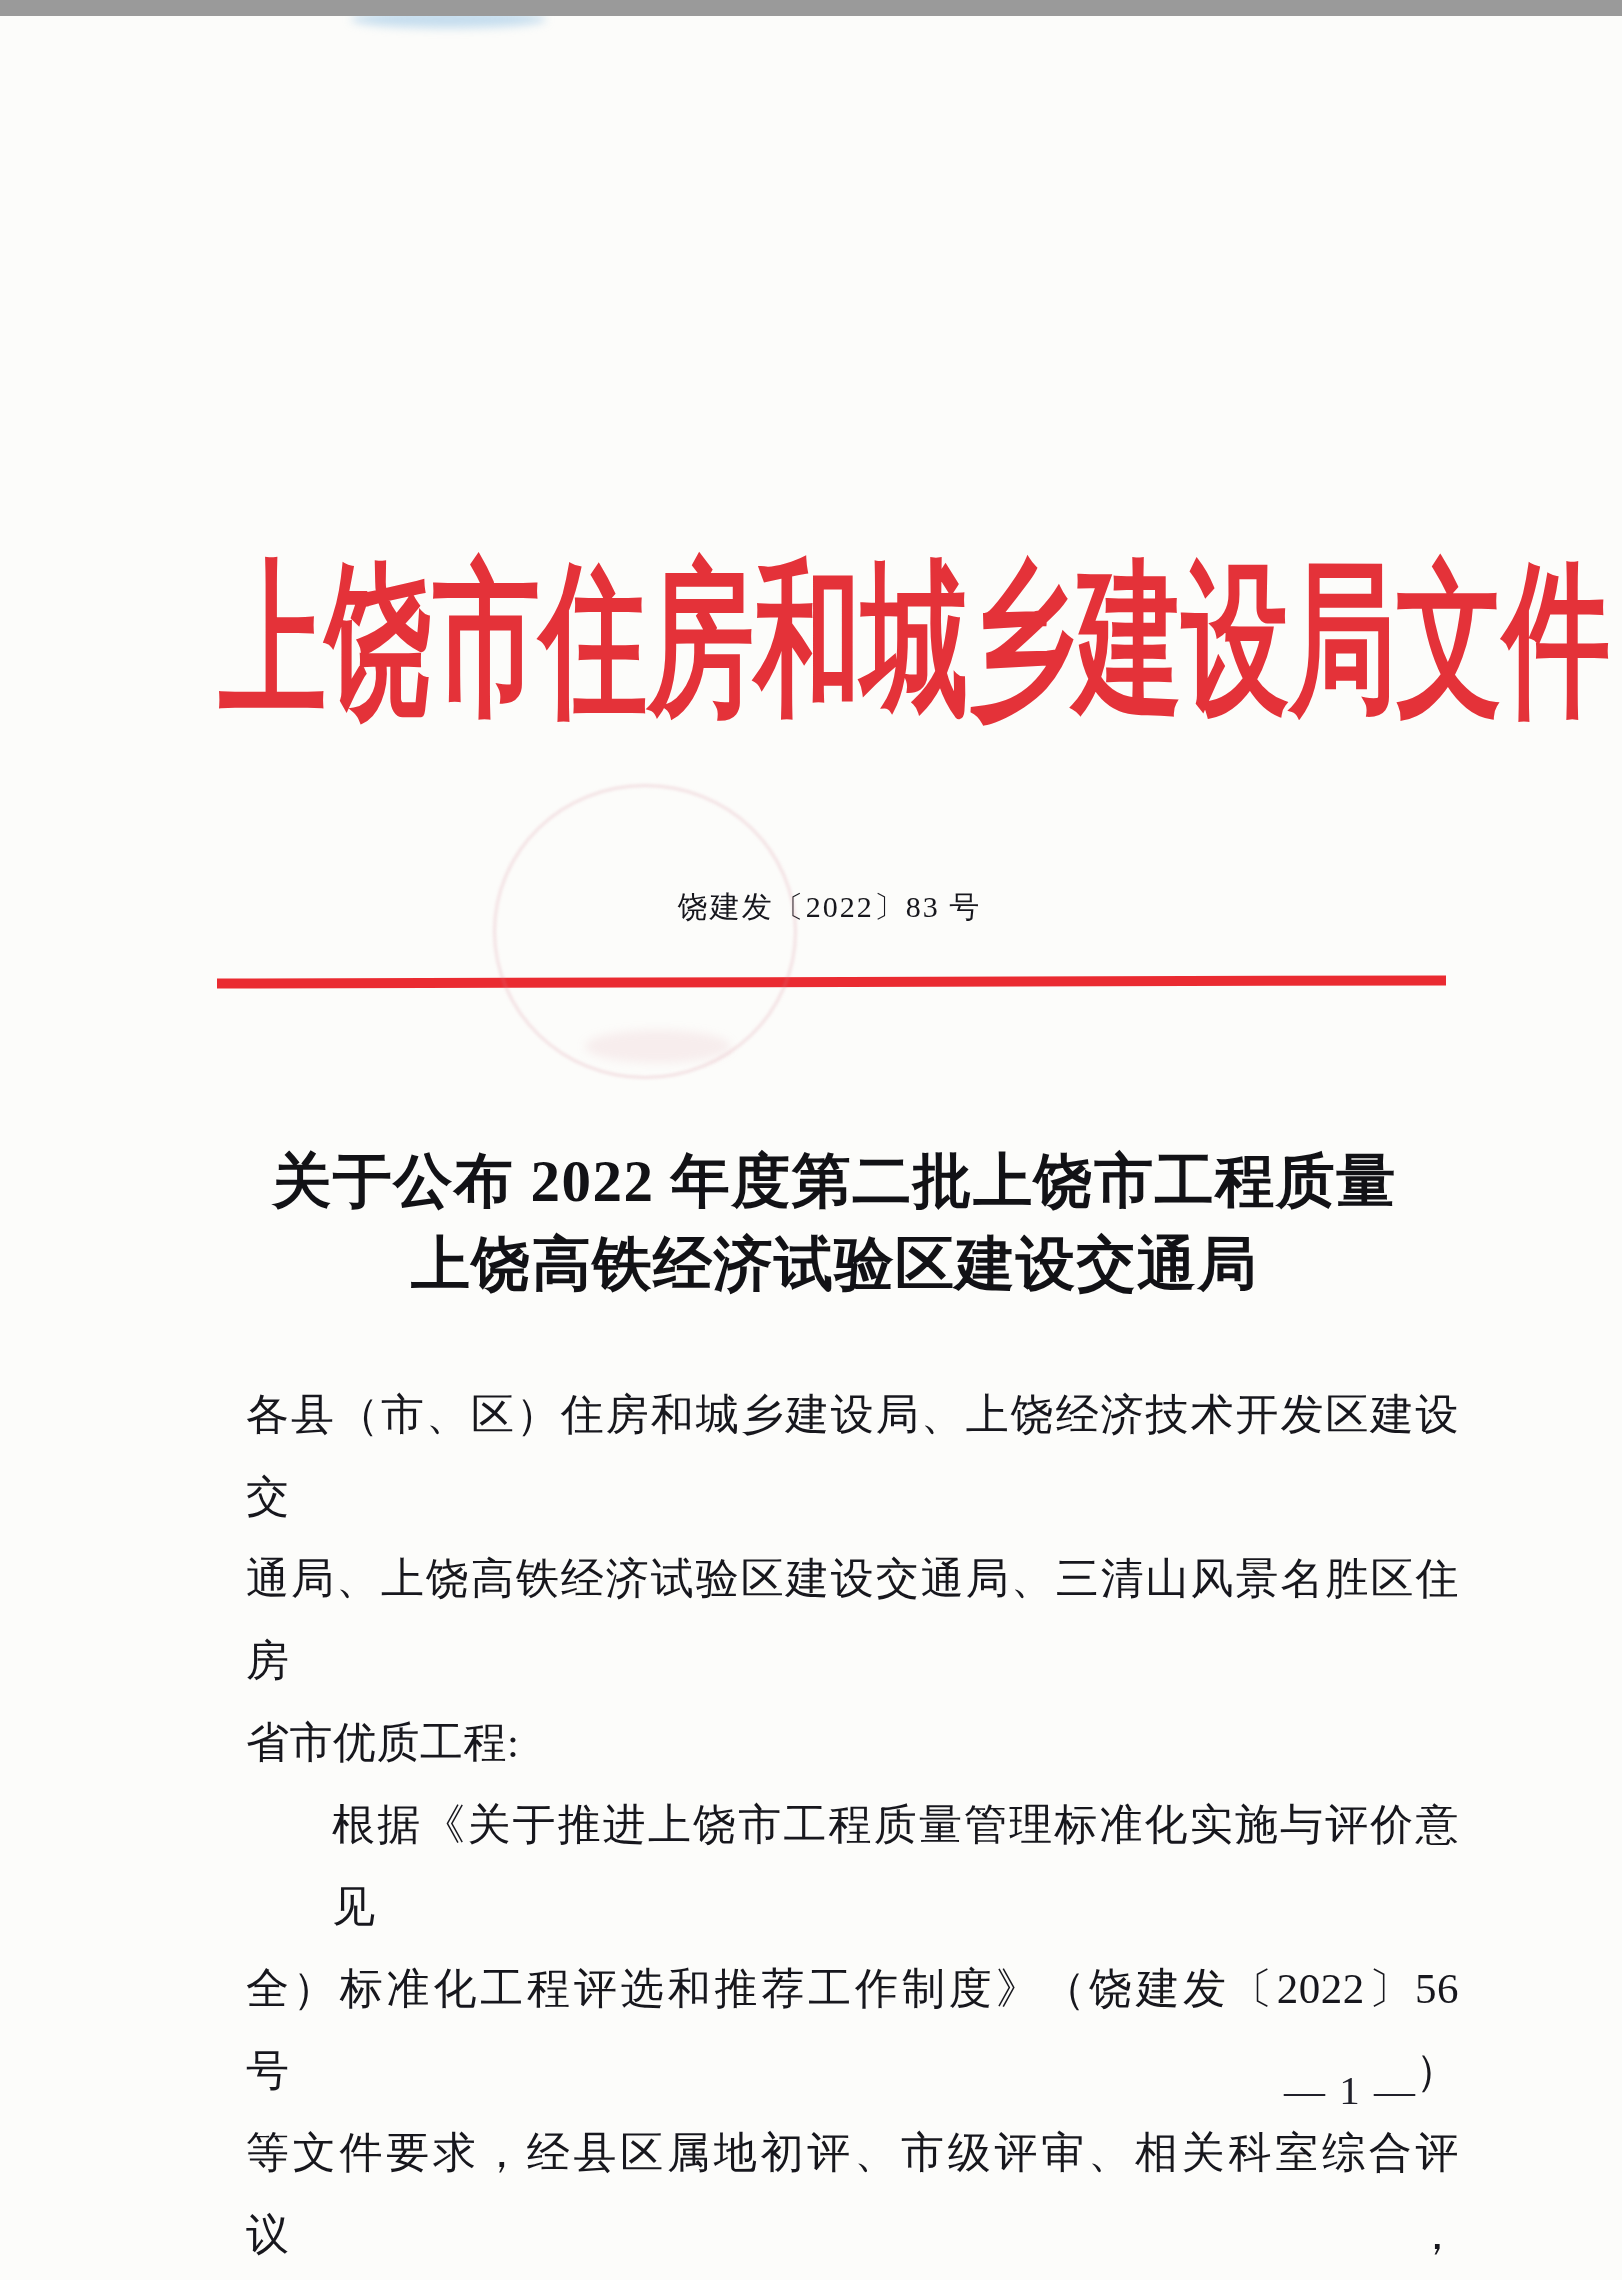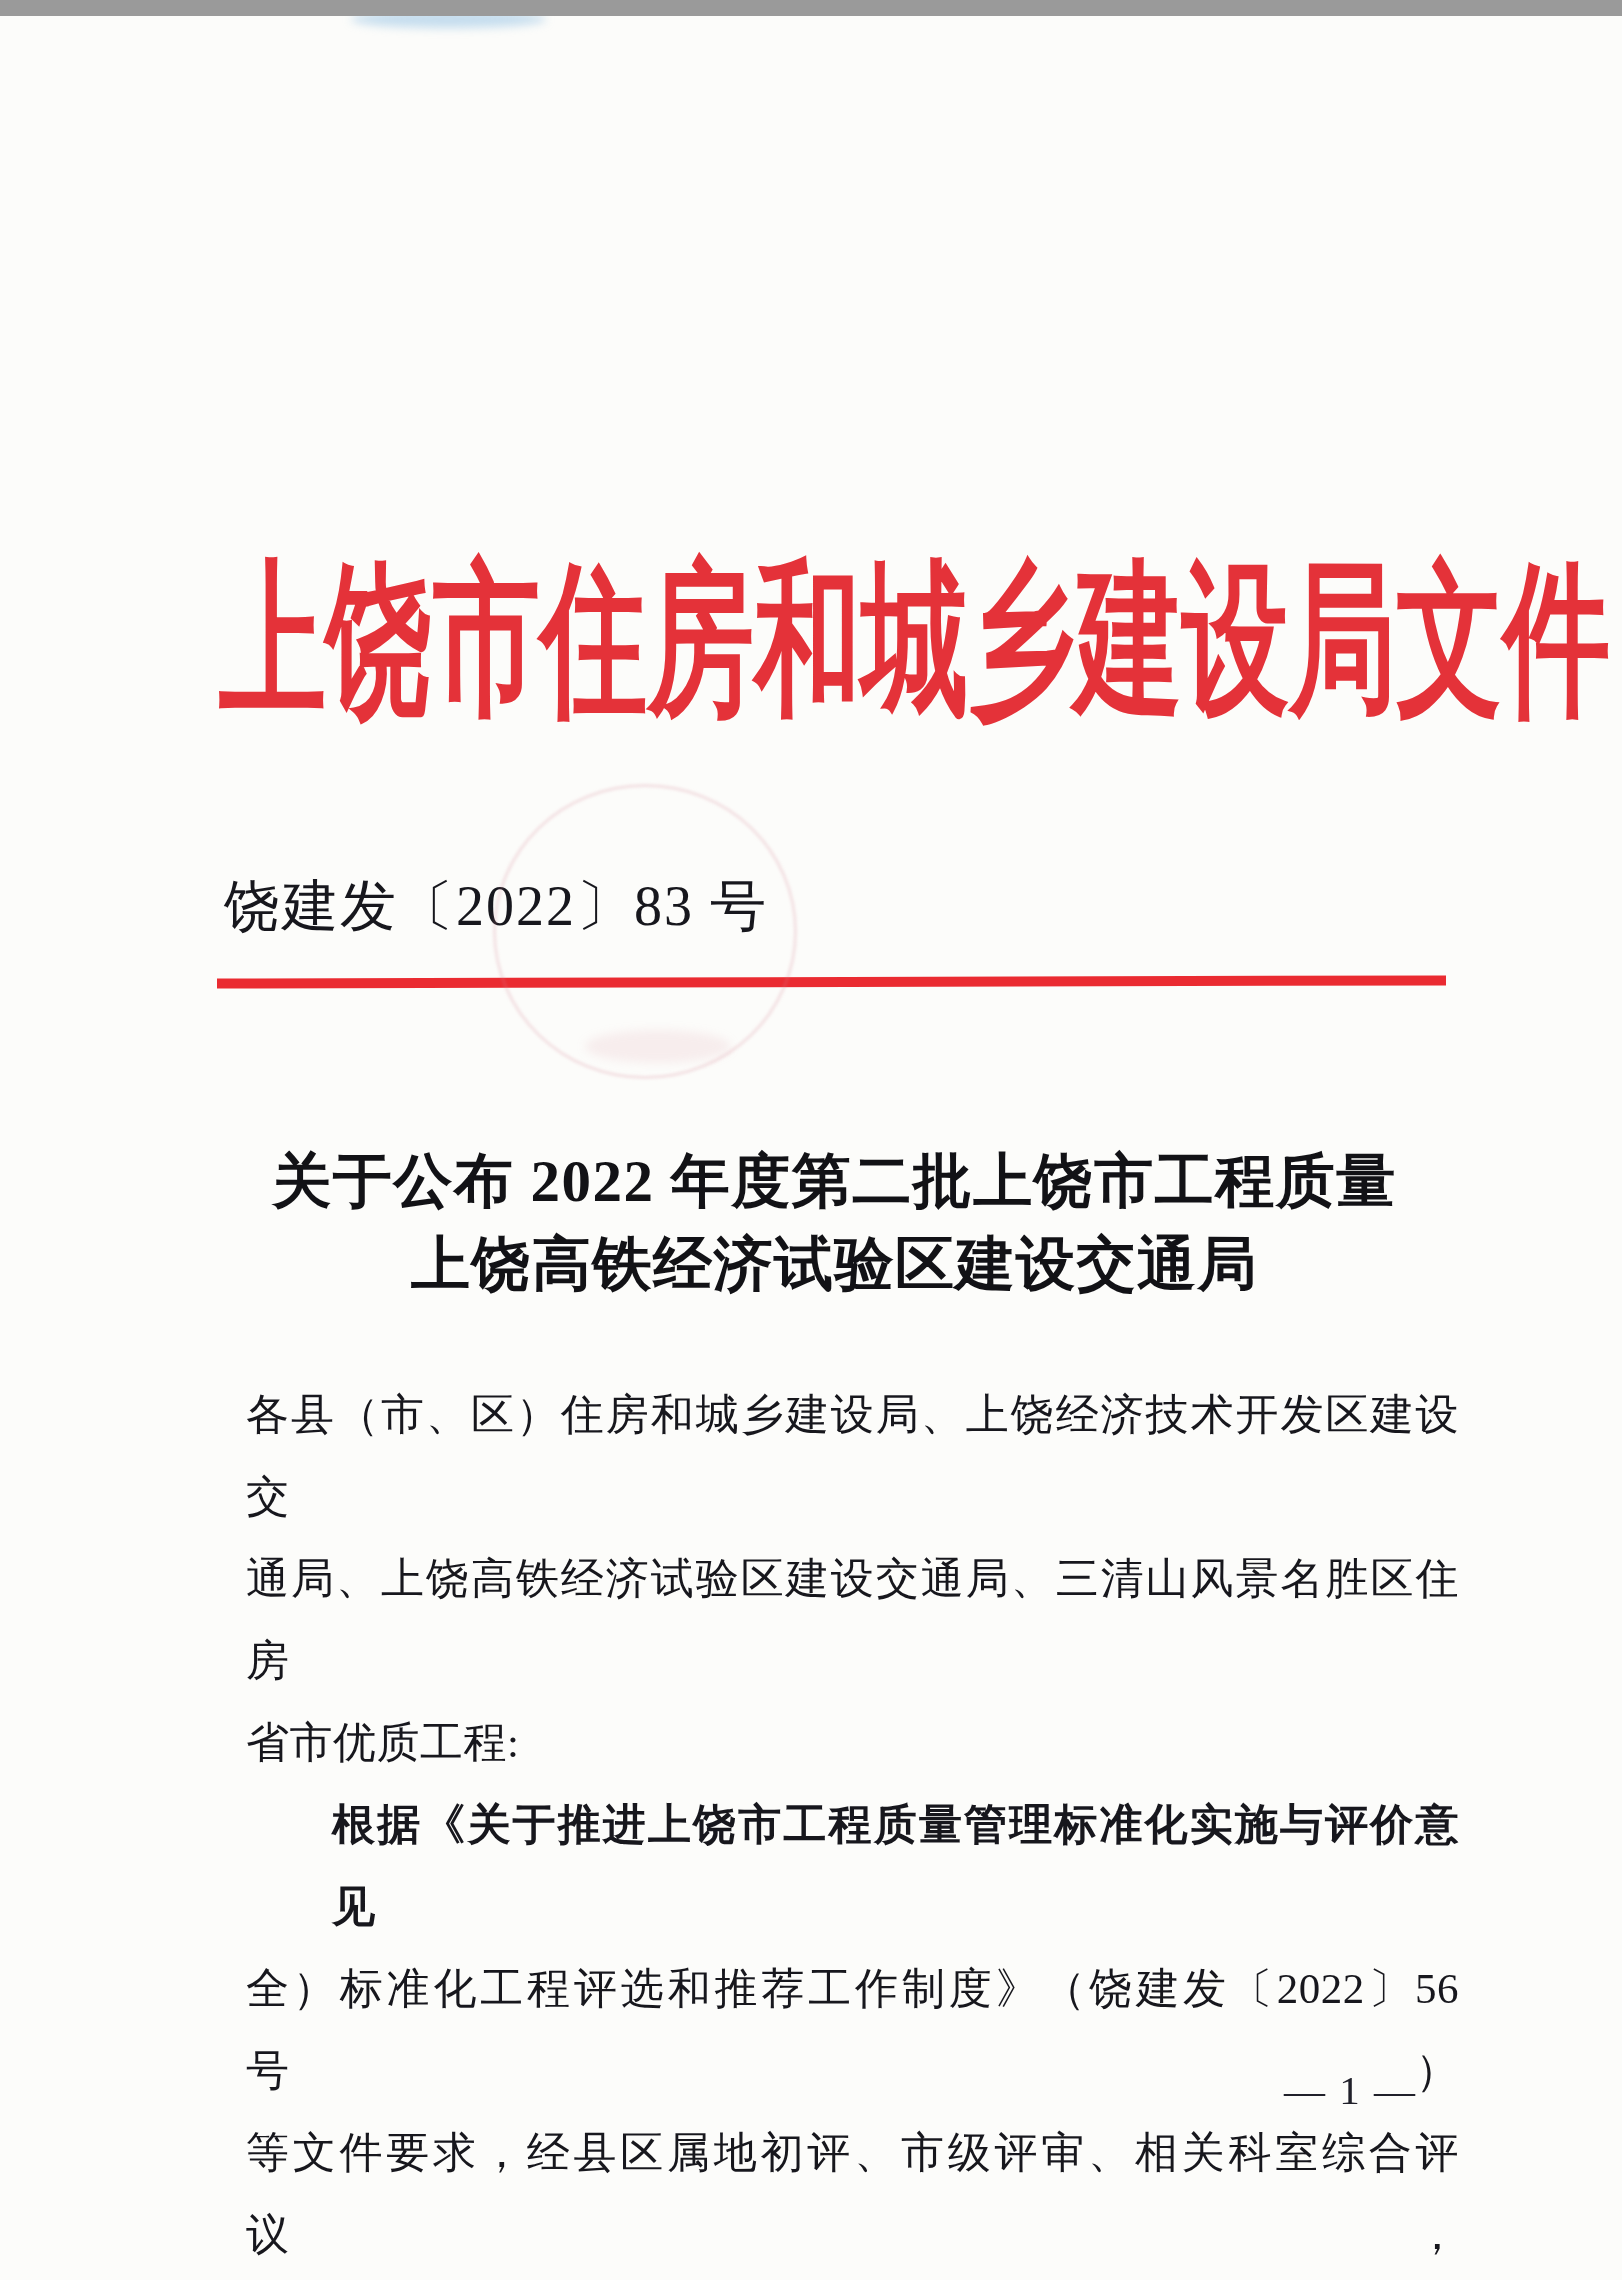--- a/index.html
+++ b/index.html
@@ -37,23 +37,24 @@
     color: var(--header-red, #e43239);
     transform: scaleY(1.56);
     transform-origin: center top;
     letter-spacing: 0px;
   }
 
   
   .doc-number {
     position: absolute;
     top: 866px;
-    left: 224px;
+    left: 214px;
     width: 1231px;
-    font-size: 56px;
+    text-align: center;
+    font-size: 30px;
     line-height: 49px;
     color: var(--ink, #17171d);
     letter-spacing: 2px;
   }
 
   
   .red-rule {
     position: absolute;
     left: 217px;
     top: 961px;
@@ -107,21 +108,21 @@
     left: 246px;
     width: 1213px;
     font-size: 43px;
     line-height: 82px;
     color: var(--ink, #17171d);
     letter-spacing: 0.5px;
   }
   .body-line { text-align: left; }
   .body-line.fill { text-align: justify; text-align-last: justify; }
   .body-line.indent { padding-left: 86px; }
-  .body-line.indent.fill { text-align-last: justify; font-weight: bold; }
+  .body-line.indent.fill { text-align-last: justify; }
 
   
   .page-number {
     position: absolute;
     top: 2050px;
     left: 1248px;
     width: 205px;
     text-align: center;
     font-size: 41px;
     line-height: 49px;

